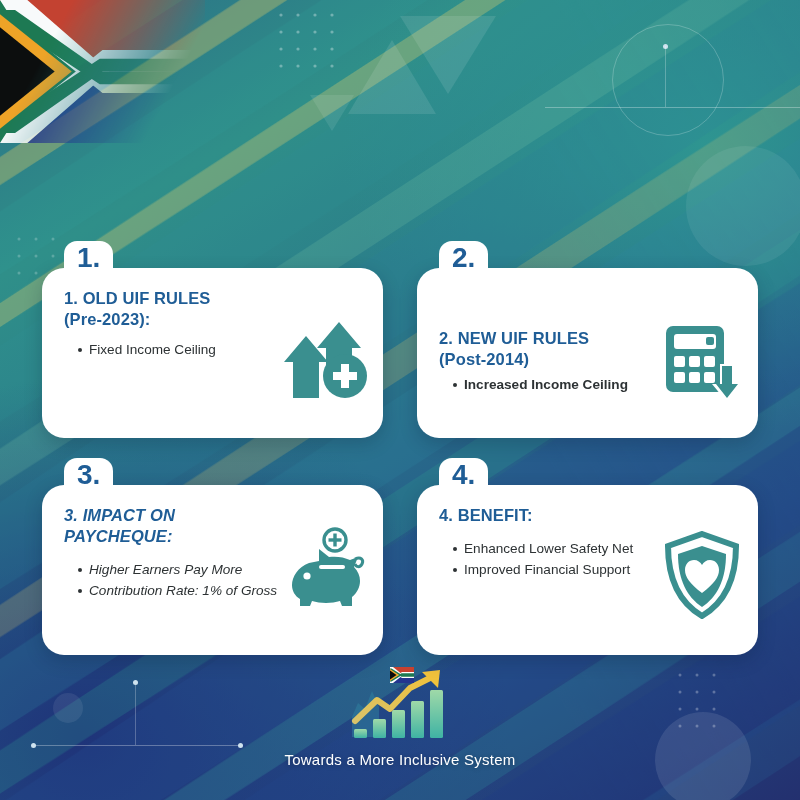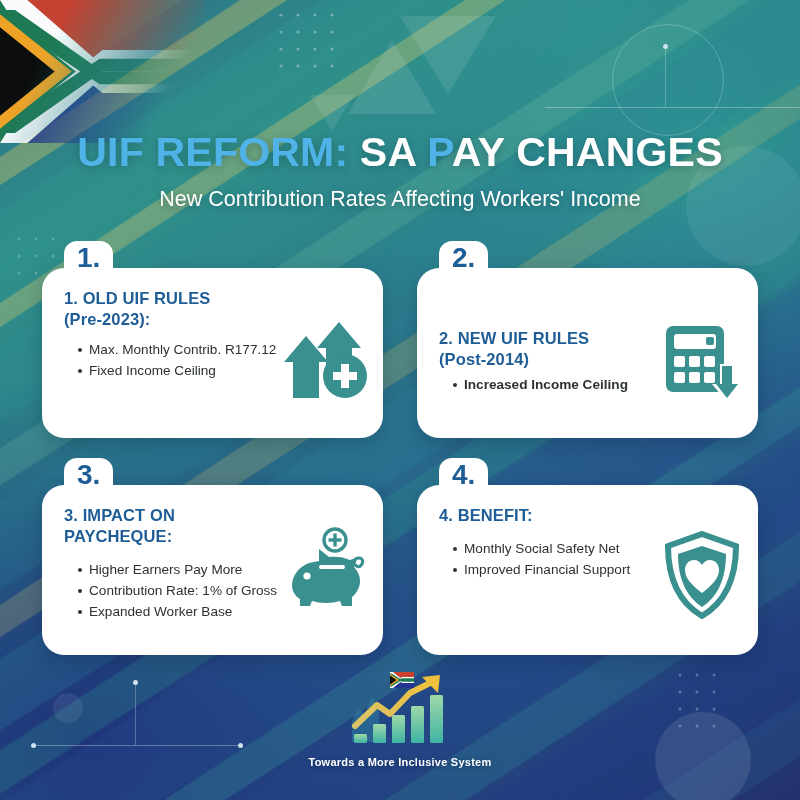--- a/index.html
+++ b/index.html
@@ -79,21 +79,21 @@
   }
   ul.bul li:before{
     content:"";position:absolute;left:0;top:8px;width:4px;height:4px;
     border-radius:50%;background:#2d3234;
   }
   .card .icon{position:absolute;right:16px;z-index:1;}
 
   
   .footer{position:absolute;left:0;right:0;bottom:32px;text-align:center;}
   .footer .cap{
-    margin-top:6px;font-size:11px;font-weight:700;color:#ffffff;
+    margin-top:6px;font-size:15px;font-weight:400;color:#ffffff;
     letter-spacing:.25px;text-shadow:0 1px 5px rgba(0,0,0,.3);
   }
 </style>
 </head>
 <body>
 
 <div class="poster">
 
   <div class="stripes" id="stripes">
       <div class="stripe" style="top:-6%;height:46px;background:linear-gradient(90deg,#2aa98f 0%,#2aa98f 55%,rgba(255,255,255,0) 100%);opacity:0.3;transform:rotate(-33deg);"></div>
@@ -196,26 +196,20 @@
 
   <div class="hairline" style="left:545px;top:107px;width:255px;"></div>
   <div class="hdot" style="left:663px;top:44px;"></div>
   <div class="hairv" style="left:665px;top:46px;height:61px;"></div>
   <div class="hairline" style="left:32px;top:745px;width:210px;"></div>
   <div class="hdot" style="left:31px;top:743px;"></div>
   <div class="hdot" style="left:238px;top:743px;"></div>
   <div class="hairv" style="left:135px;top:682px;height:63px;"></div>
   <div class="hdot" style="left:133px;top:680px;"></div>
 
-  <div class="header">
-    <div class="title">
-      <span class="hl">UIF REFORM:</span><span> SA </span><span class="hl">P</span><span>AY CHANGES</span>
-    </div>
-    <div class="subtitle">New Contribution Rates Affecting Workers' Income</div>
-  </div>
 
   <div class="grid">
 
     <div class="row">
 
       <div class="cardwrap">
         <div class="badge">1.</div>
         <div class="card">
           <div class="icon" style="top:52px;right:14px;">
             <svg width="86" height="78" viewBox="0 0 86 78">
@@ -227,21 +221,20 @@
               <rect x="58" y="44" width="8" height="24" fill="#ffffff"></rect>
               <rect x="50" y="52" width="24" height="8" fill="#ffffff"></rect>
             </svg>
           </div>
           <div class="card-inner">
             <h3>
               <span>1. OLD UIF RULES</span>
               <span class="sub">(Pre-2023):</span>
             </h3>
             <ul class="bul">
-              <li>Max. Monthly Contrib. R177.12</li>
               <li>Fixed Income Ceiling</li>
             </ul>
           </div>
         </div>
       </div>
 
       <div class="cardwrap">
         <div class="badge">2.</div>
         <div class="card">
           <div class="icon" style="top:56px;right:12px;">
@@ -286,49 +279,48 @@
             <svg width="84" height="84" viewBox="0 0 84 84">
               <circle cx="50" cy="13" r="11" fill="none" stroke="#3a8f8f" stroke-width="3.4"></circle>
               <rect x="48.3" y="6.5" width="3.4" height="13" fill="#3a8f8f"></rect>
               <rect x="43.5" y="11.3" width="13" height="3.4" fill="#3a8f8f"></rect>
               <path d="M24,36 C13,40 7,50 7,58 C7,64 10,69 15,72 L15,79 L25,79 L27,74 C31,75 36,76 41,76 C46,76 51,75 55,74 L57,79 L67,79 L67,70 C72,66 75,60 75,54 C75,49 73,44 69,40 L73,30 L65,33 C59,30 51,29 44,30 L34,22 L34,34 Z" fill="#3a8f8f"></path>
               <rect x="34" y="38" width="26" height="4" rx="2" fill="#ffffff"></rect>
               <circle cx="22" cy="49" r="3.6" fill="#ffffff"></circle>
               <path d="M70,32 C76,29 79,33 77,37 C75,41 71,40 70,37" fill="none" stroke="#3a8f8f" stroke-width="3"></path>
             </svg>
           </div>
-          <div class="card-inner" style="width:72%;">
+          <div class="card-inner" style="width:72%;font-style:italic;">
             <h3>
               <span>3. IMPACT ON PAYCHEQUE:</span>
             </h3>
             <ul class="bul" style="margin-top:13px;">
               <li>Higher Earners Pay More</li>
               <li>Contribution Rate: 1% of Gross</li>
-              <li>Expanded Worker Base</li>
             </ul>
           </div>
         </div>
       </div>
 
       <div class="cardwrap">
         <div class="badge">4.</div>
         <div class="card">
           <div class="icon" style="top:46px;right:16px;">
             <svg width="80" height="88" viewBox="0 0 80 88">
               <path d="M40,3 L74,15 C74,50 62,72 40,85 C18,72 6,50 6,15 Z" fill="none" stroke="#3a8f8f" stroke-width="6"></path>
               <path d="M40,15 L64,23 C64,49 55,66 40,76 C25,66 16,49 16,23 Z" fill="#3a8f8f"></path>
               <path d="M40,62 C28,53 23,46 23,39 C23,33 27,29 32,29 C35.5,29 38.5,31 40,34 C41.5,31 44.5,29 48,29 C53,29 57,33 57,39 C57,46 52,53 40,62 Z" fill="#ffffff"></path>
             </svg>
           </div>
           <div class="card-inner" style="width:70%;">
             <h3>
               <span>4. BENEFIT:</span>
             </h3>
             <ul class="bul" style="margin-top:13px;">
-              <li>Monthly Social Safety Net</li>
+              <li>Enhanced Lower Safety Net</li>
               <li>Improved Financial Support</li>
             </ul>
           </div>
         </div>
       </div>
 
     </div>
   </div>
 
   <div class="footer">

